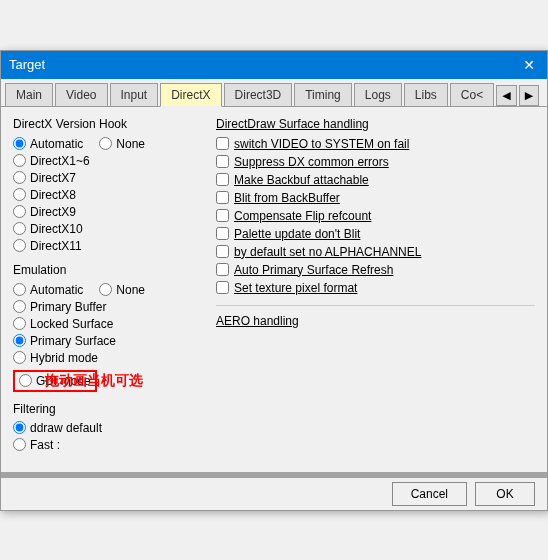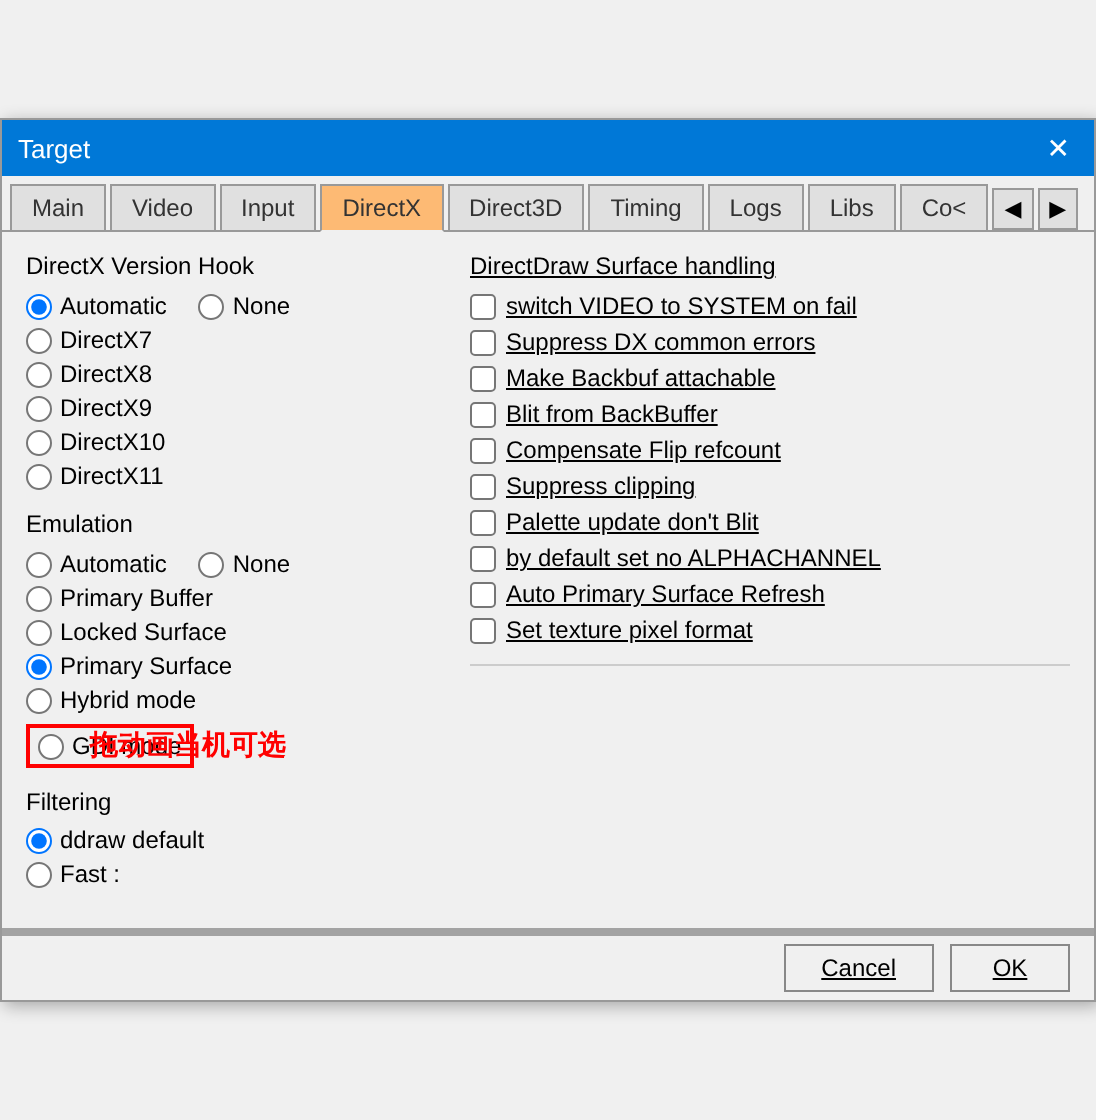--- a/index.html
+++ b/index.html
@@ -44,40 +44,40 @@
       padding: 4px 10px;
       border: 1px solid #999;
       border-bottom: none;
       margin-right: 2px;
       background: #e0e0e0;
       cursor: pointer;
       font-size: 12px;
       color: #333;
     }
     .tab.active {
-      background: #fdba74;
+      background: #fef9c3;
       border-bottom: 1px solid #f0f0f0;
       margin-bottom: -1px;
       z-index: 1;
     }
     .tab-nav-btn {
       padding: 3px 5px;
       font-size: 11px;
       border: 1px solid #999;
       background: #e0e0e0;
       cursor: pointer;
       margin-right: 2px;
       margin-top: auto;
     }
     .content {
       padding: 10px 12px;
     }
     .two-col {
       display: flex;
-      gap: 22px;
+      gap: 3px;
     }
     .left-col {
       width: 200px;
       flex-shrink: 0;
     }
     .right-col {
       flex: 1;
       text-decoration: underline;
     }
     .group-label {
@@ -147,22 +147,21 @@
     .aero-label {
       font-size: 12px;
       margin-top: 5px;
       margin-bottom: 5px;
     }
     .bottom-buttons {
       display: flex;
       justify-content: flex-end;
       padding: 4px 12px;
       gap: 8px;
-      border-top: 4px solid #a3a3a3;
-      text-decoration: underline;
+      border-top: 6px solid #a3a3a3;
     }
     .btn {
       padding: 4px 18px;
       font-size: 12px;
       border: 1px solid #888;
       background: #f0f0f0;
       cursor: pointer;
       min-width: 60px;
     }
     .two-radio-row {
@@ -210,20 +209,24 @@
               <input type="radio" name="version" checked="" style="">
               <label>Automatic</label>
             </div>
             <div class="radio-row">
               <input type="radio" name="version" style="">
               <label>None</label>
             </div>
           </div>
           <div class="radio-row">
             <input type="radio" name="version" style="">
+            <label>DirectX1~6</label>
+          </div>
+          <div class="radio-row">
+            <input type="radio" name="version" style="">
             <label>DirectX7</label>
           </div>
           <div class="radio-row">
             <input type="radio" name="version" style="">
             <label>DirectX8</label>
           </div>
           <div class="radio-row">
             <input type="radio" name="version" style="">
             <label>DirectX9</label>
           </div>
@@ -306,43 +309,40 @@
           <div class="checkbox-row">
             <input type="checkbox" style="">
             <label>Blit from BackBuffer</label>
           </div>
           <div class="checkbox-row">
             <input type="checkbox" style="">
             <label>Compensate Flip refcount</label>
           </div>
           <div class="checkbox-row">
             <input type="checkbox" style="">
-            <label>Suppress clipping</label>
-          </div>
-          <div class="checkbox-row">
-            <input type="checkbox" style="">
             <label>Palette update don't Blit</label>
           </div>
           <div class="checkbox-row">
             <input type="checkbox" style="">
             <label>by default set no ALPHACHANNEL</label>
           </div>
           <div class="checkbox-row">
             <input type="checkbox" style="">
             <label>Auto Primary Surface Refresh</label>
           </div>
           <div class="checkbox-row">
             <input type="checkbox" style="">
             <label>Set texture pixel format</label>
           </div>
         </div>
 
         <hr class="section-divider">
 
 
+        <div class="aero-label">AERO handling</div>
       </div>
     </div>
   </div>
 
   <div class="bottom-buttons">
     <button class="btn">Cancel</button>
     <button class="btn">OK</button>
   </div>
 </div>
 

